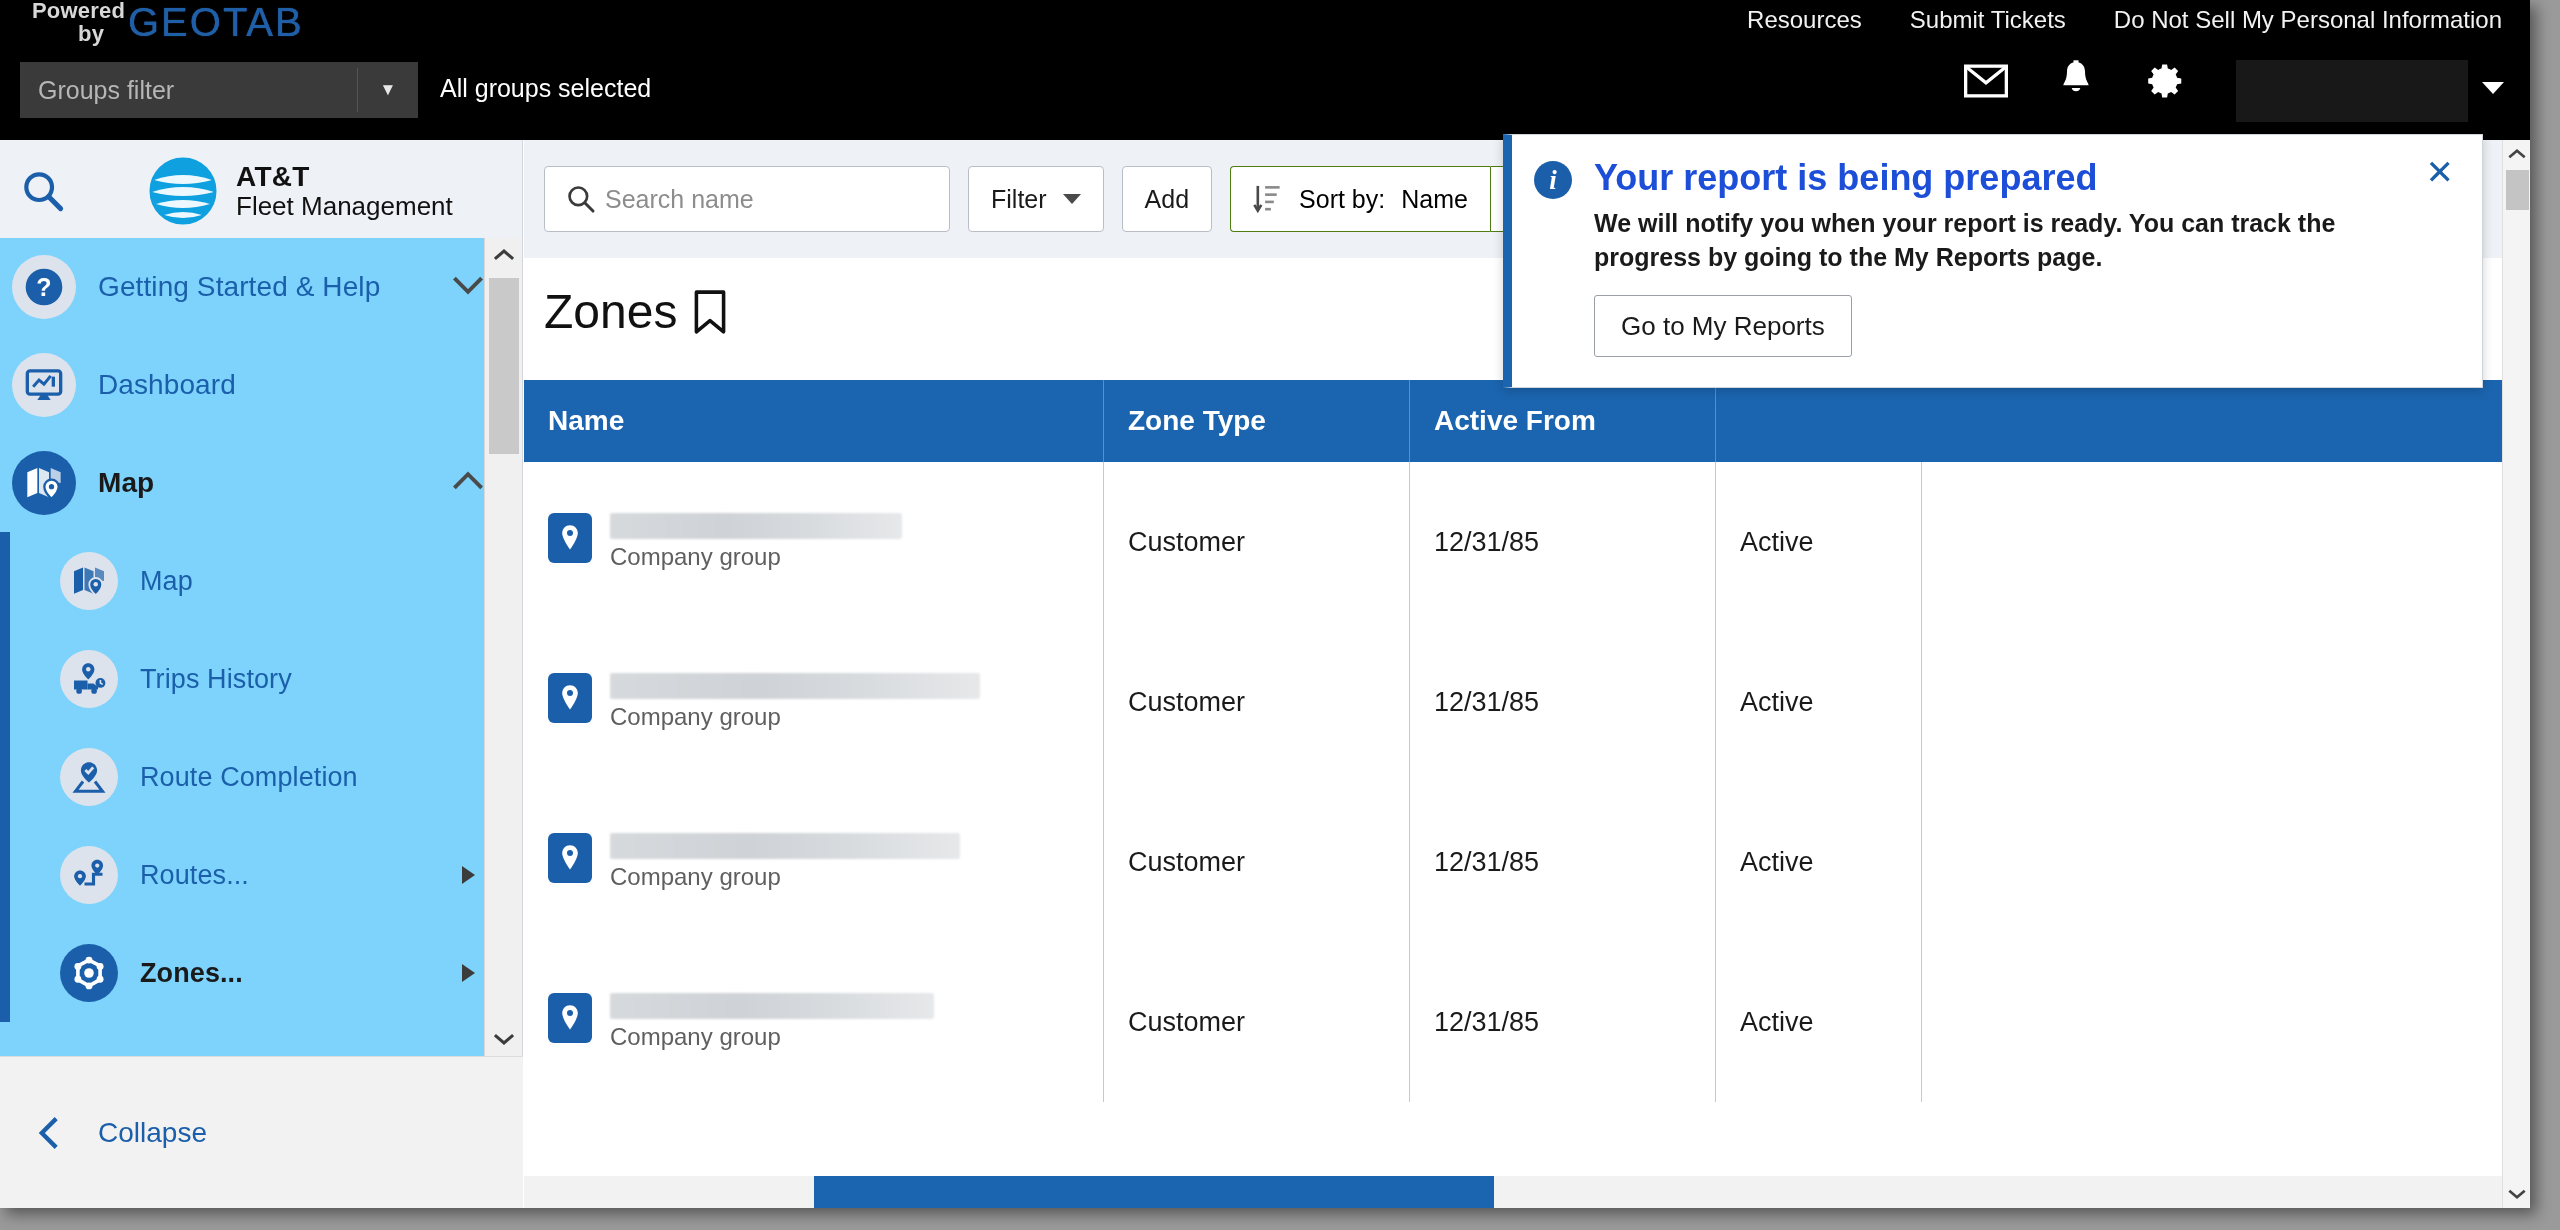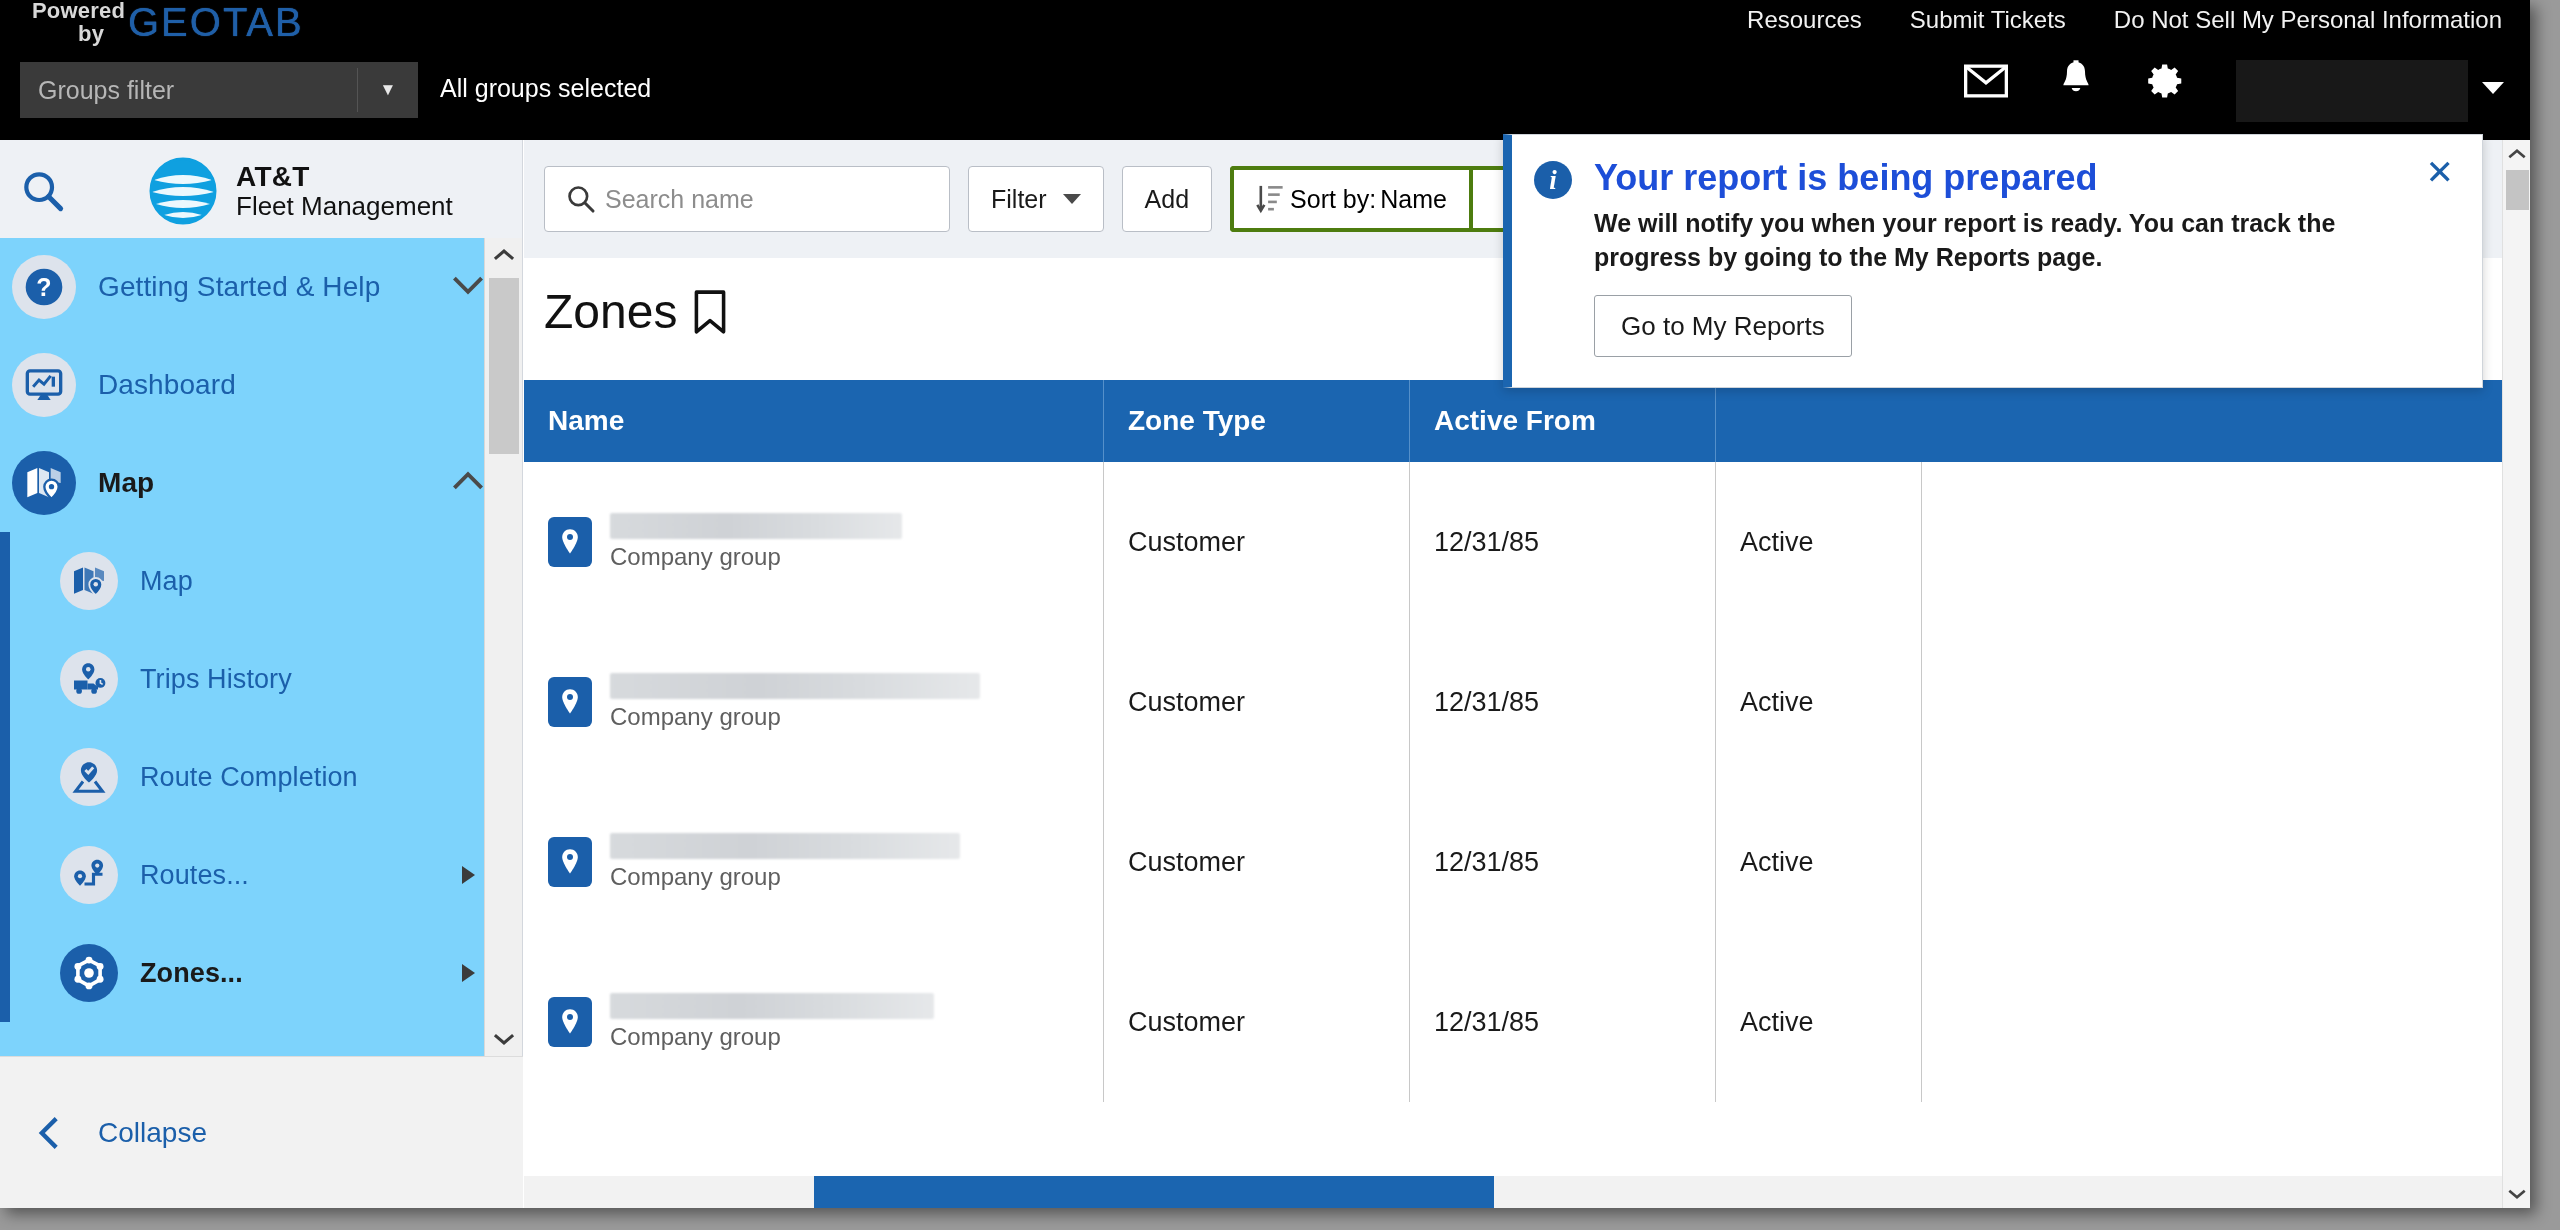--- a/index.html
+++ b/index.html
@@ -162,22 +162,22 @@
   }
   .searchbox .ph { color: #8d8d8d; font-size: 25px; }
   .tbtn {
     height: 66px; background:#fff; border:1px solid #b9bec6; border-radius: 4px;
     display:flex; align-items:center; justify-content:center; gap: 16px;
     padding: 1px 22px; font-size: 25px; color:#1a1a1a; cursor:pointer; white-space:nowrap;
   }
   .tbtn .dncaret { width:0;height:0;border-left:9px solid transparent;border-right:9px solid transparent;border-top:10px solid #4a4a4a; }
   .sortgrp { display:flex; align-items:center; height:66px; }
   .sortgrp .part {
-    height:66px; background:#fff; border:4px solid #4d7c0f;
-    display:flex; align-items:center; gap:4px; padding: 0 22px; font-size:25px; cursor:pointer;
+    height:66px; background:#fff; border:1px solid #4d7c0f;
+    display:flex; align-items:center; gap:16px; padding: 0 22px; font-size:25px; cursor:pointer;
   }
   .sortgrp .p1 { border-radius: 4px 0 0 4px; border-right: none; }
   .sortgrp .p2 { border-radius: 0 4px 4px 0; padding: 0 20px; }
 
   .pagetitle-wrap { position: relative; height: 122px; background:#fff; }
   .pagetitle {
     position:absolute; left: 20px; top: 26px;
     font-size: 48px; font-weight: 400; color: #111;
     display:flex; align-items:center; gap: 14px;
   }
@@ -195,21 +195,21 @@
   .tbody { position: relative; }
   .trow { display: flex; height: 160px; background: #fff; }
   .trow .td {
     display:flex; align-items:center; padding-left: 24px;
     font-size: 27px; color: #1a1a1a; border-right: 1px solid #c8c8c8;
   }
   .c-name { width: 580px; }
   .c-type { width: 306px; }
   .c-from { width: 306px; }
   .c-stat { width: 206px; }
-  .namecell { display:flex; align-items:center; gap: 18px; }
+  .namecell { display:flex; gap: 18px; }
   .pin-sq {
     width: 44px; height: 50px; background: #1b5faa; border-radius: 6px;
     display:flex; align-items:center; justify-content:center; flex: 0 0 44px;
   }
   .nameblock { display:flex; flex-direction:column; gap: 4px; }
   .redact {
     height: 26px; border-radius: 2px;
     background: linear-gradient(90deg,#d7dadd 0%,#cfd2d6 40%,#d9dcdf 70%,#e6e8ea 100%);
     filter: blur(1.2px);
   }

